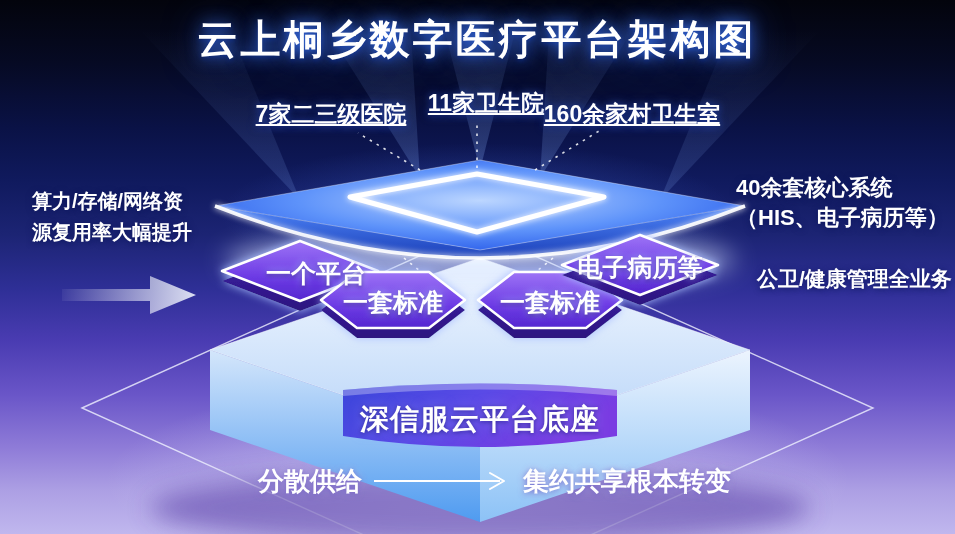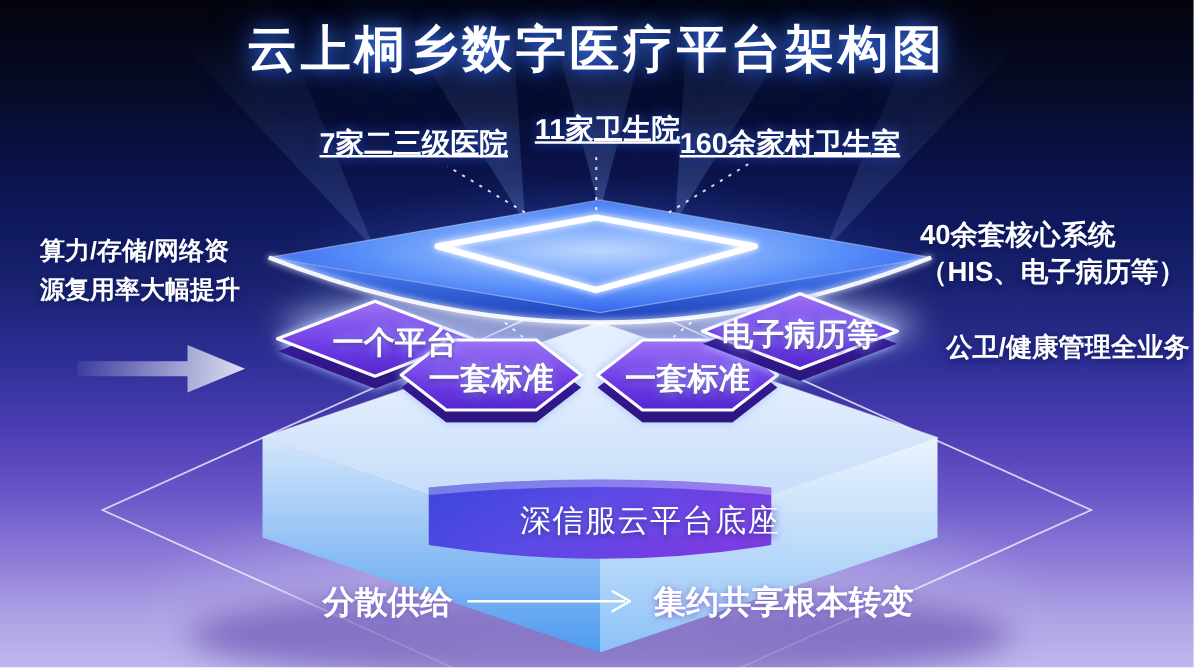--- a/index.html
+++ b/index.html
@@ -18,22 +18,22 @@
   .title{
     top:12px;left:477px;font-size:40px;font-weight:800;letter-spacing:3px;
     text-shadow:0 0 16px rgba(70,130,255,.95),0 0 38px rgba(50,100,255,.65),0 2px 4px rgba(0,20,90,.8);
   }
   .toplab{font-size:23px;font-weight:700;text-shadow:0 1px 6px rgba(10,30,120,.9),0 0 10px rgba(90,140,255,.5);text-decoration:underline;}
   .sidetxt{font-size:20px;font-weight:700;line-height:31px;text-shadow:0 1px 6px rgba(10,20,90,.9);}
   .sidetxt span{display:block;}
   .rt2{font-size:22px;}
   .rt3{font-size:21px;}
   .tilelab{font-size:25px;font-weight:700;text-shadow:0 0 9px rgba(170,185,255,.95),0 2px 4px rgba(40,10,120,.8);}
-  .baselab{top:400px;left:480px;font-size:25px;font-weight:400;letter-spacing:1px;
-    text-shadow:0 1px 5px rgba(30,20,130,.8),0 0 12px rgba(150,160,255,.6);margin-left:40px;}
+  .baselab{top:400px;left:480px;font-size:29px;font-weight:700;letter-spacing:1px;
+    text-shadow:0 1px 5px rgba(30,20,130,.8),0 0 12px rgba(150,160,255,.6);}
   .botlab{font-size:26px;font-weight:700;text-shadow:0 1px 6px rgba(90,70,190,.8),0 0 10px rgba(255,255,255,.4);}
   .arrowline{position:absolute;top:470px;left:372px;}
 </style>
 </head>
 <body>
 
 <div class="stage">
 
   <svg class="art" width="955" height="534" viewBox="0 0 955 534">
     <defs>

